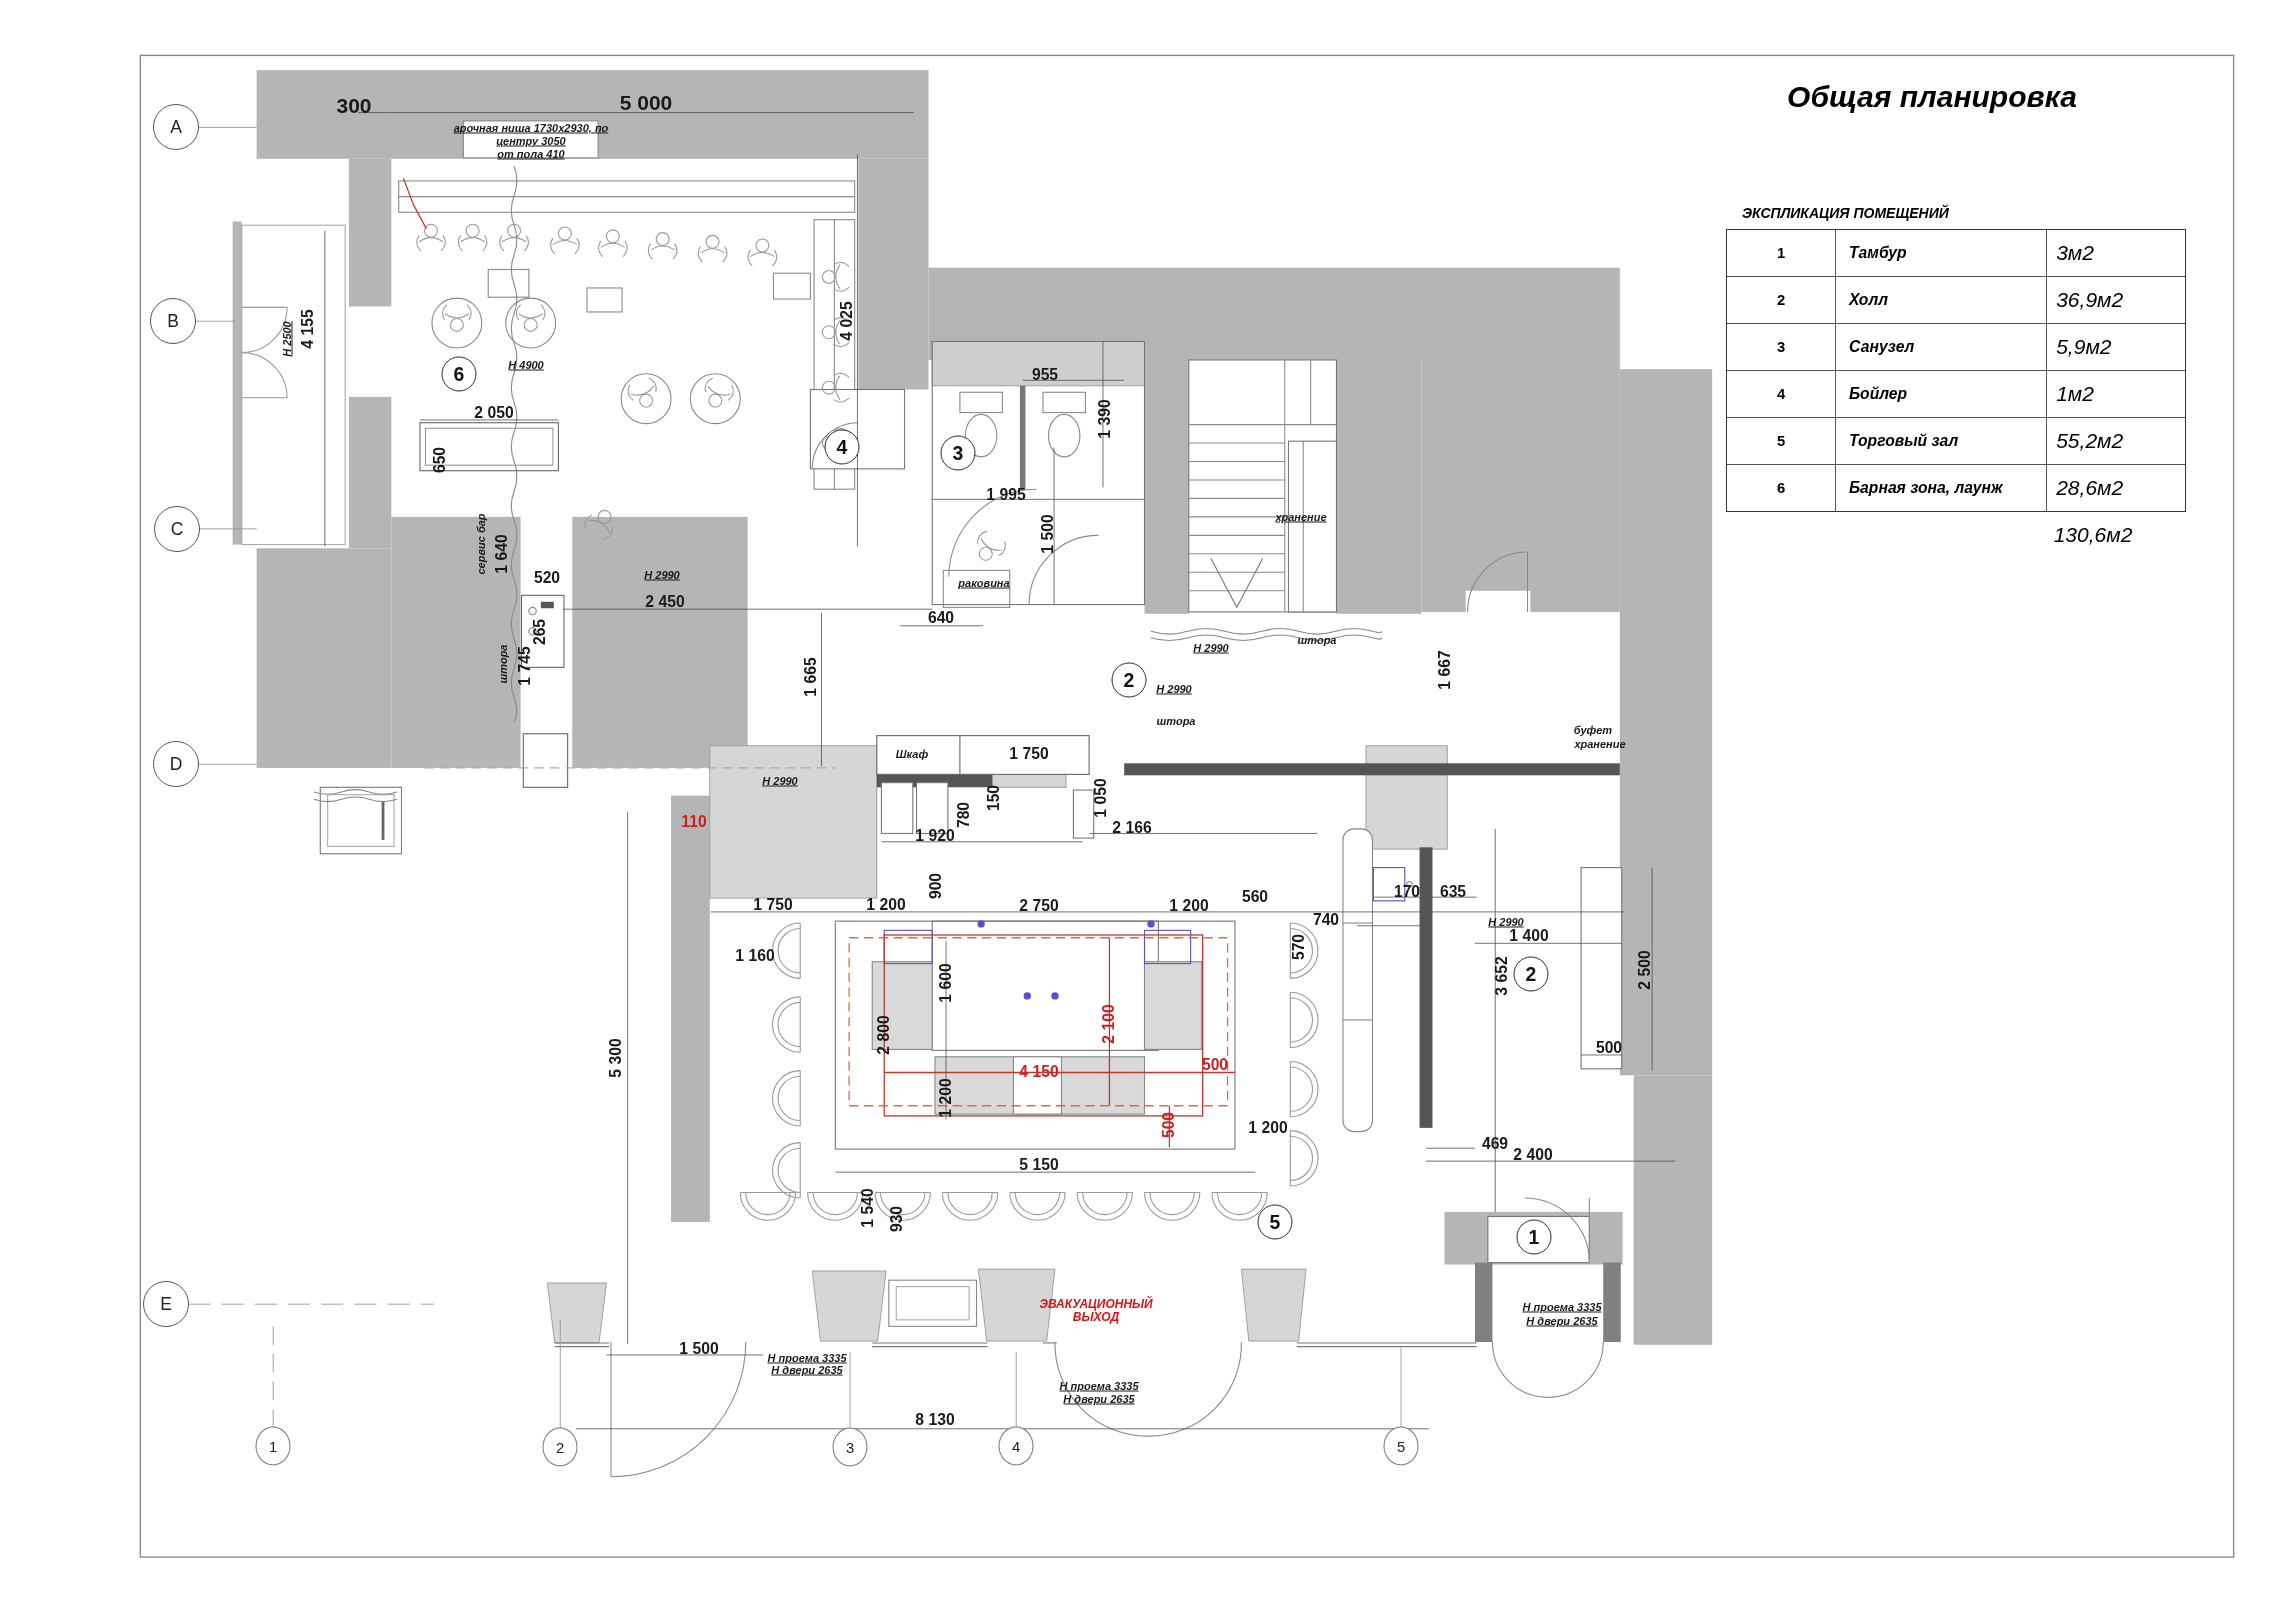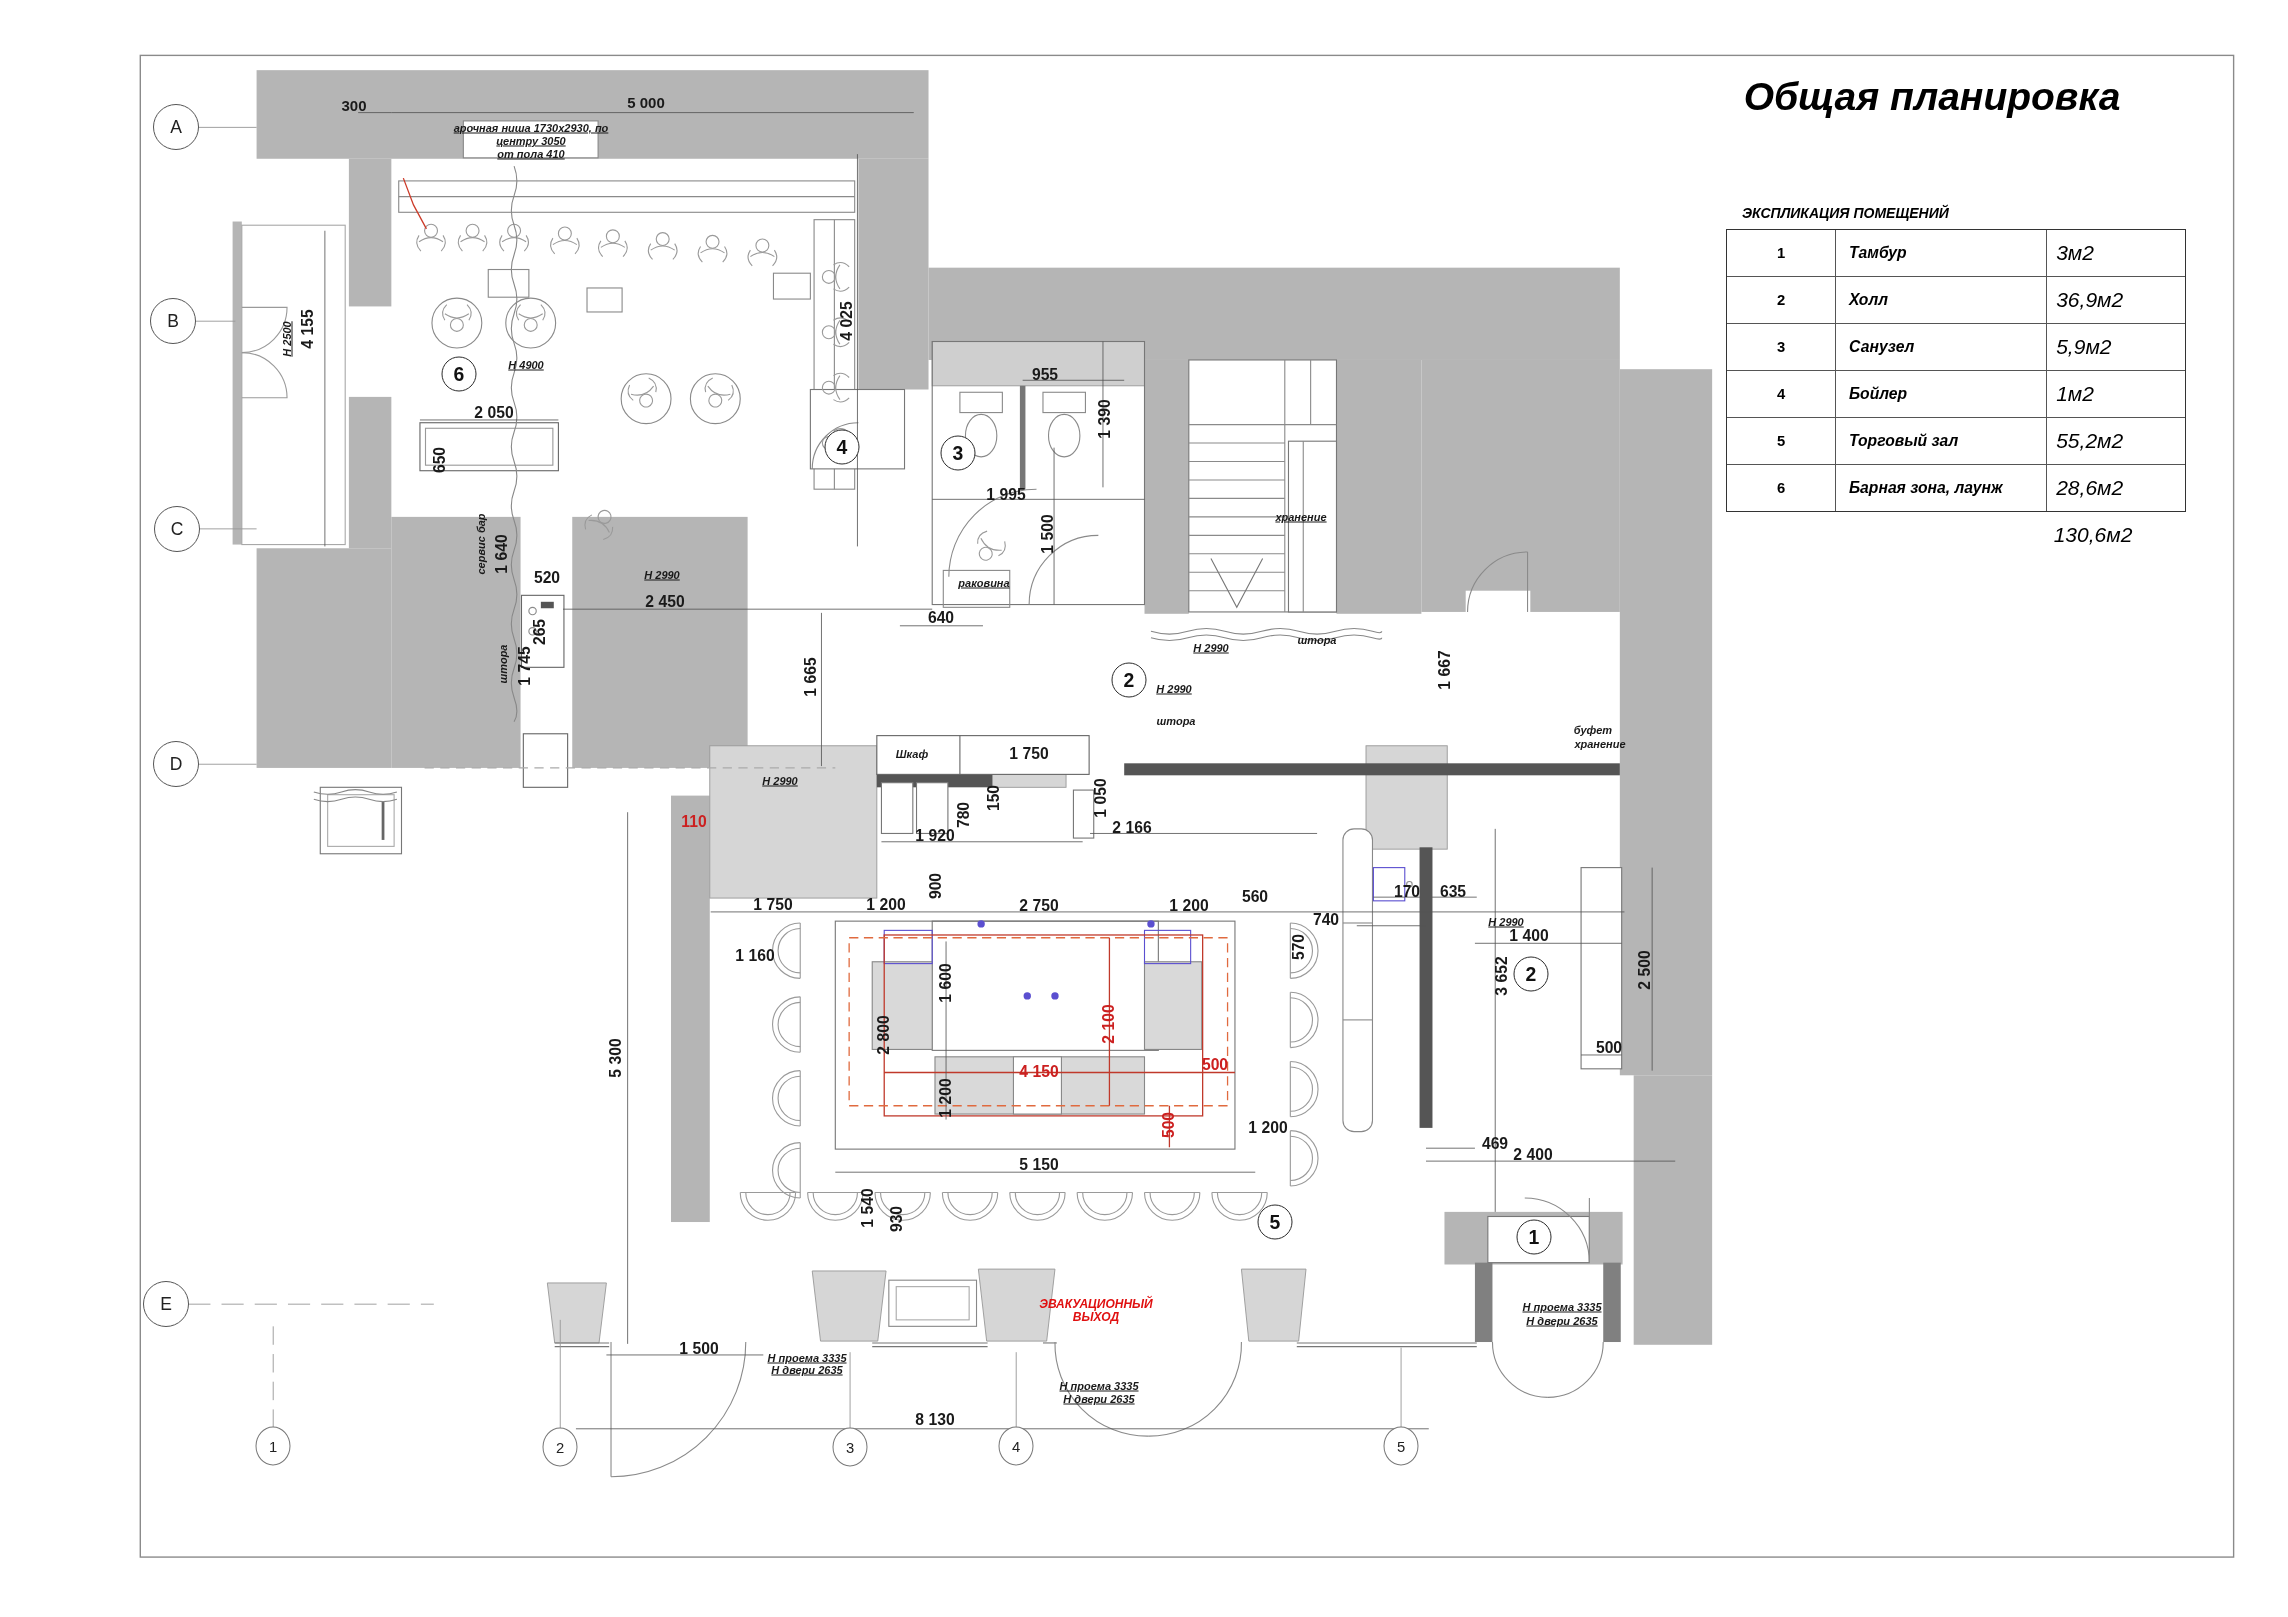--- a/index.html
+++ b/index.html
@@ -2,42 +2,42 @@
 <html style="font-size:14.8px"><head>
 <meta charset="utf-8">
 <style>
   html,body{margin:0;padding:0;background:#eee;}
   #stage{position:relative;width:2289px;height:1618px;background:#fff;overflow:hidden;
          font-family:"Liberation Sans",sans-serif;}
   svg{position:absolute;left:0;top:0;}
   
   .ann{position:absolute;transform:translate(-50%,-50%);white-space:nowrap;line-height:1;
        font-weight:bold;color:#1a1a1a;font-size:15.7px;}
-  .dimL{font-size:15px;}
+  .dimL{font-size:21px;}
   .dimv{transform:translate(-50%,-50%) rotate(-90deg);}
   .red{color:#cc2020;}
   .redv{color:#cc2020;transform:translate(-50%,-50%) rotate(-90deg);}
   .note{font-size:11px;font-style:italic;}
   .notev{font-size:11px;font-style:italic;transform:translate(-50%,-50%) rotate(-90deg);}
   .noteu{font-size:11px;font-style:italic;text-decoration:underline;}
   .noteuv{font-size:11px;font-style:italic;text-decoration:underline;transform:translate(-50%,-50%) rotate(-90deg);}
   .redb{color:#e01010;font-size:12px;font-style:italic;}
   
   .marker{position:absolute;transform:translate(-50%,-50%);width:33px;height:33px;border:1.5px solid #2b2b2b;
           border-radius:50%;background:#fff;display:flex;align-items:center;justify-content:center;
           font-size:19.4px;font-weight:bold;color:#111;}
   .axisL{position:absolute;transform:translate(-50%,-50%);width:44px;height:44px;border:0.9px solid #555;
          border-radius:50%;background:#fff;display:flex;align-items:center;justify-content:center;
          font-size:17.5px;color:#222;}
   .axisN{position:absolute;transform:translate(-50%,-50%);width:33px;height:37px;border:0.9px solid #777;
          border-radius:50%;background:#fff;display:flex;align-items:center;justify-content:center;
          font-size:14.8px;color:#222;}
   
   #title{position:absolute;left:1932px;top:97px;transform:translate(-50%,-50%);
-         font-size:39px;font-weight:bold;font-style:italic;color:#000;white-space:nowrap;}
+         font-size:30px;font-weight:bold;font-style:italic;color:#000;white-space:nowrap;}
   #legend-heading{position:absolute;left:1742px;top:205px;font-size:14px;font-weight:bold;font-style:italic;}
   #legend{position:absolute;left:1726px;top:229px;width:458px;border:1.4px solid #333;background:#fff;}
   .lrow{display:grid;grid-template-columns:109px 211px 138px;height:46px;border-top:0.9px solid #555;}
   .lrow:first-child{border-top:none;}
   .lnum{display:flex;align-items:center;justify-content:center;font-size:14.8px;font-weight:bold;border-right:0.9px solid #555;}
   .lname{display:flex;align-items:center;padding-left:13px;font-size:15.7px;font-weight:bold;font-style:italic;border-right:0.9px solid #555;}
   .larea{display:flex;align-items:center;padding-left:9.2px;font-size:21px;font-style:italic;}
   #total{position:absolute;left:2093px;top:535px;transform:translate(-50%,-50%);font-size:21px;font-style:italic;}
   #notes{position:absolute;left:1820px;top:554px;width:434px;}
   #notes-heading{font-size:19.4px;font-weight:bold;font-style:italic;margin-bottom:28px;}

